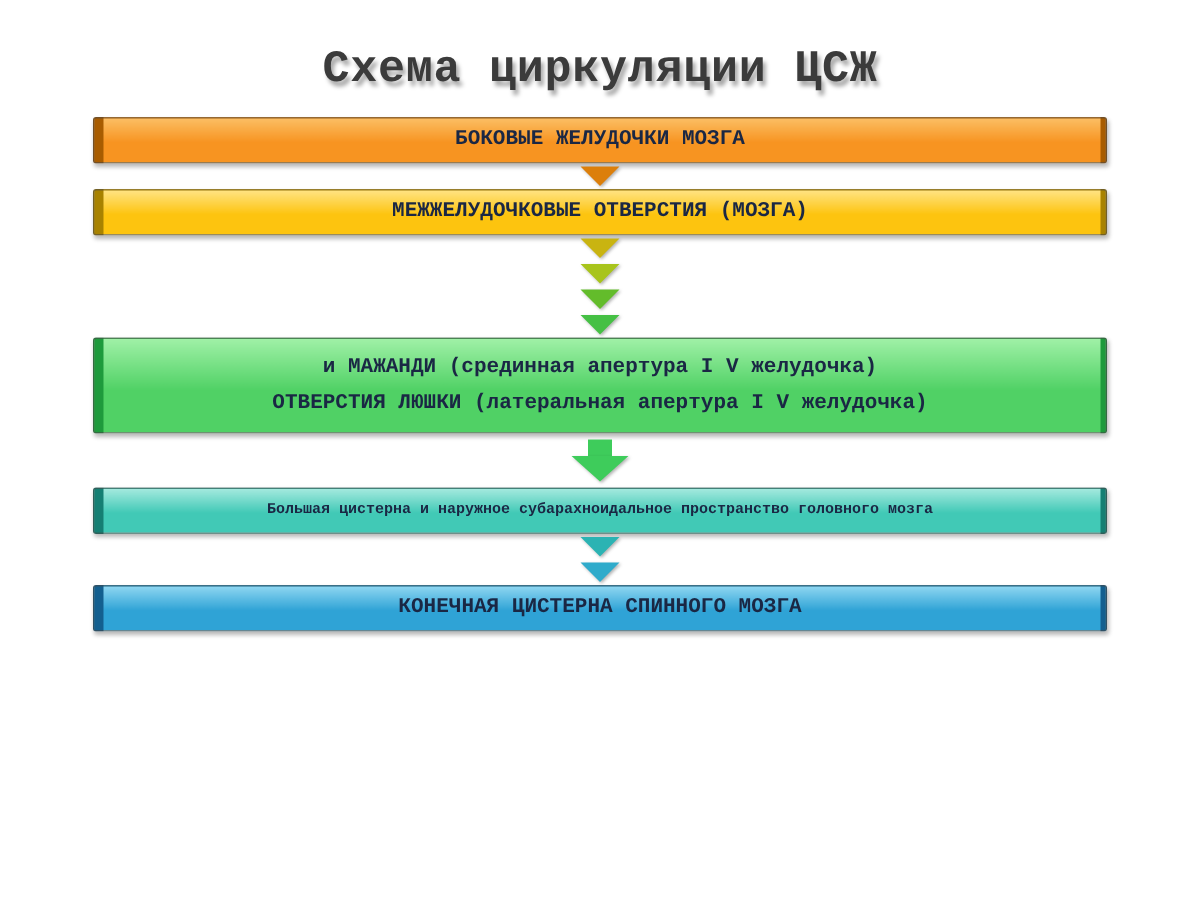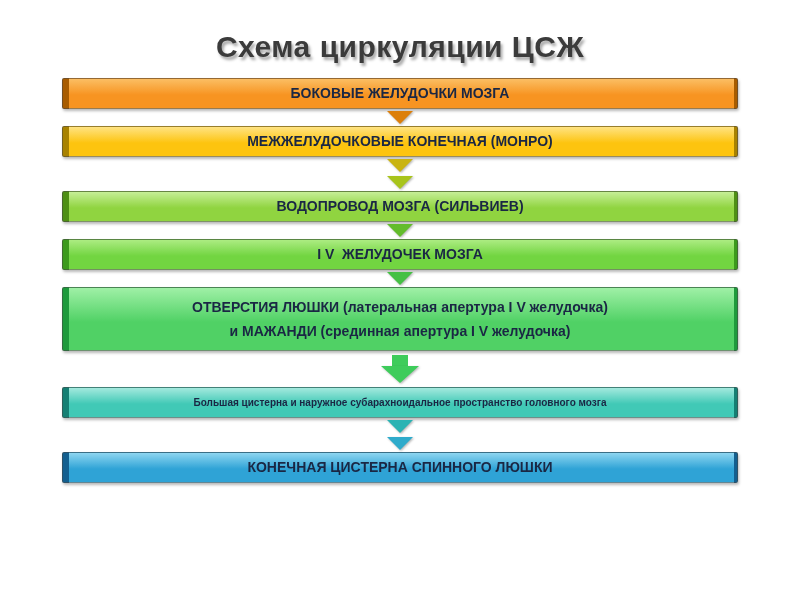--- a/index.html
+++ b/index.html
@@ -7,20 +7,21 @@
     padding: 0;
     background: #ffffff;
     font-family: "Liberation Sans", sans-serif;
   }
   .canvas {
     position: relative;
     width: 800px;
     height: 600px;
     background: var(--background, #ffffff);
     overflow: hidden;
+    font-family: Liberation Mono, monospace;
   }
   .title {
     padding-top: 30px;
     text-align: center;
     font-size: 30px;
     font-weight: bold;
     letter-spacing: 0.5px;
     color: var(--title_color, #3b3b3b);
     text-shadow: 2px 3px 3px rgba(0,0,0,0.35);
   }
@@ -93,51 +94,45 @@
 
     <div class="bar" style="--light: #FBBE63; --main: #F79421; --edge: #A85C00;">
       <span>БОКОВЫЕ ЖЕЛУДОЧКИ МОЗГА</span>
     </div>
 
     <div class="arrow-wrap" style="--ac: #DC7F0B;">
       <div class="arrow"></div>
     </div>
 
     <div class="bar" style="--light: #FFE382; --main: #FDC40F; --edge: #A88200;">
-      <span>МЕЖЖЕЛУДОЧКОВЫЕ КОНЕЧНАЯ (МОНРО)</span>
+      <span>МЕЖЖЕЛУДОЧКОВЫЕ ОТВЕРСТИЯ (МОЗГА)</span>
     </div>
 
     <div class="arrow-wrap" style="--ac: #C9B411;">
       <div class="arrow"></div>
     </div>
 
 
     <div class="arrow-wrap" style="--ac: #A8C41C;">
       <div class="arrow"></div>
     </div>
 
-    <div class="bar" style="--light: #C6EF96; --main: #90D440; --edge: #4E8F14;">
-      <span>ВОДОПРОВОД МОЗГА (СИЛЬВИЕВ)</span>
-    </div>
 
     <div class="arrow-wrap" style="--ac: #63BC2B;">
       <div class="arrow"></div>
     </div>
 
-    <div class="bar" style="--light: #ACEC82; --main: #72D541; --edge: #3C9A1C;">
-      <span>I&nbsp;V&nbsp;&nbsp;ЖЕЛУДОЧЕК МОЗГА</span>
-    </div>
 
     <div class="arrow-wrap" style="--ac: #45C044;">
       <div class="arrow"></div>
     </div>
 
     <div class="bar tall" style="--light: #9FF0A6; --main: #50D165; --edge: #1E9A3C;">
+      <span>и МАЖАНДИ (срединная апертура I&nbsp;V желудочка)</span>
       <span>ОТВЕРСТИЯ ЛЮШКИ (латеральная апертура I&nbsp;V желудочка)</span>
-      <span>и МАЖАНДИ (срединная апертура I&nbsp;V желудочка)</span>
     </div>
 
     <div class="arrow-wrap large" style="--ac: #3ECC5B;">
       <div class="stem"></div>
       <div class="head-large"></div>
     </div>
 
     <div class="bar small-text" style="--light: #A3E9DE; --main: #41C9B6; --edge: #157F73;">
       <span>Большая цистерна и наружное субарахноидальное пространство головного мозга</span>
     </div>
@@ -145,17 +140,17 @@
     <div class="arrow-wrap" style="--ac: #2BB3B3;">
       <div class="arrow"></div>
     </div>
 
 
     <div class="arrow-wrap" style="--ac: #2FABCB;">
       <div class="arrow"></div>
     </div>
 
     <div class="bar" style="--light: #8ED6F1; --main: #2FA3D6; --edge: #135F8F;">
-      <span>КОНЕЧНАЯ ЦИСТЕРНА СПИННОГО ЛЮШКИ</span>
+      <span>КОНЕЧНАЯ ЦИСТЕРНА СПИННОГО МОЗГА</span>
     </div>
 
   </div>
 </div>
 
 </body></html>

